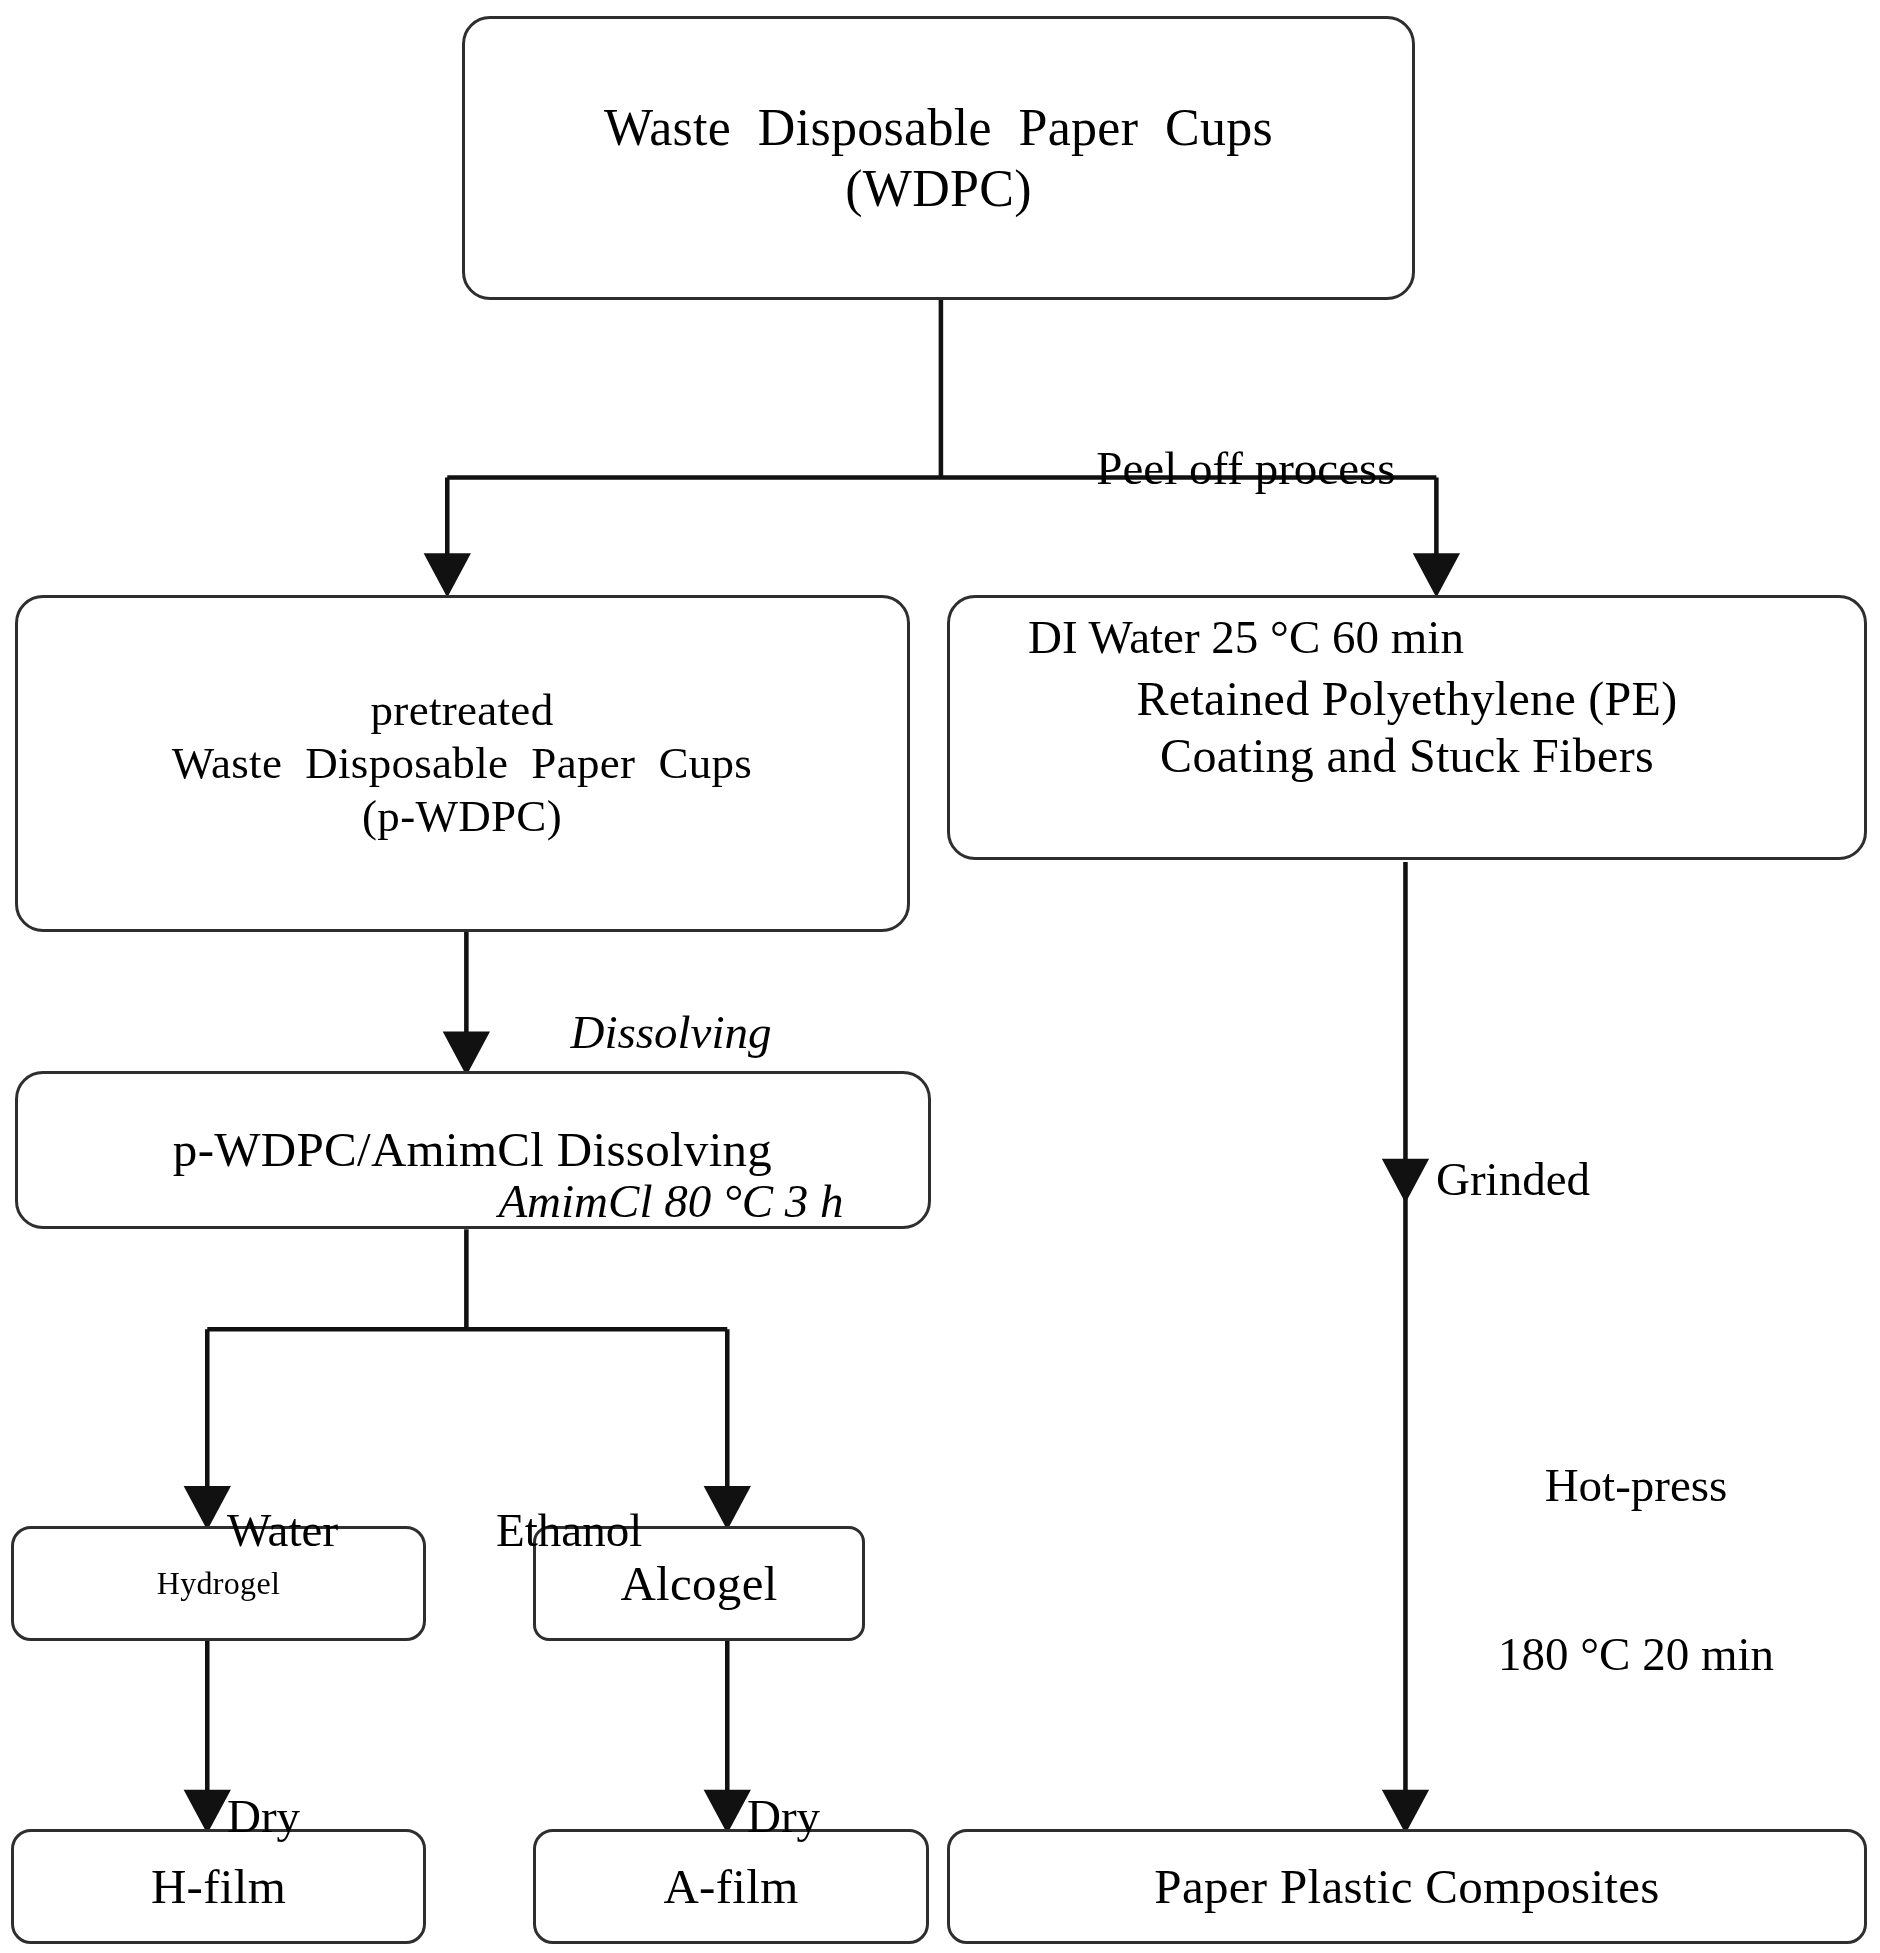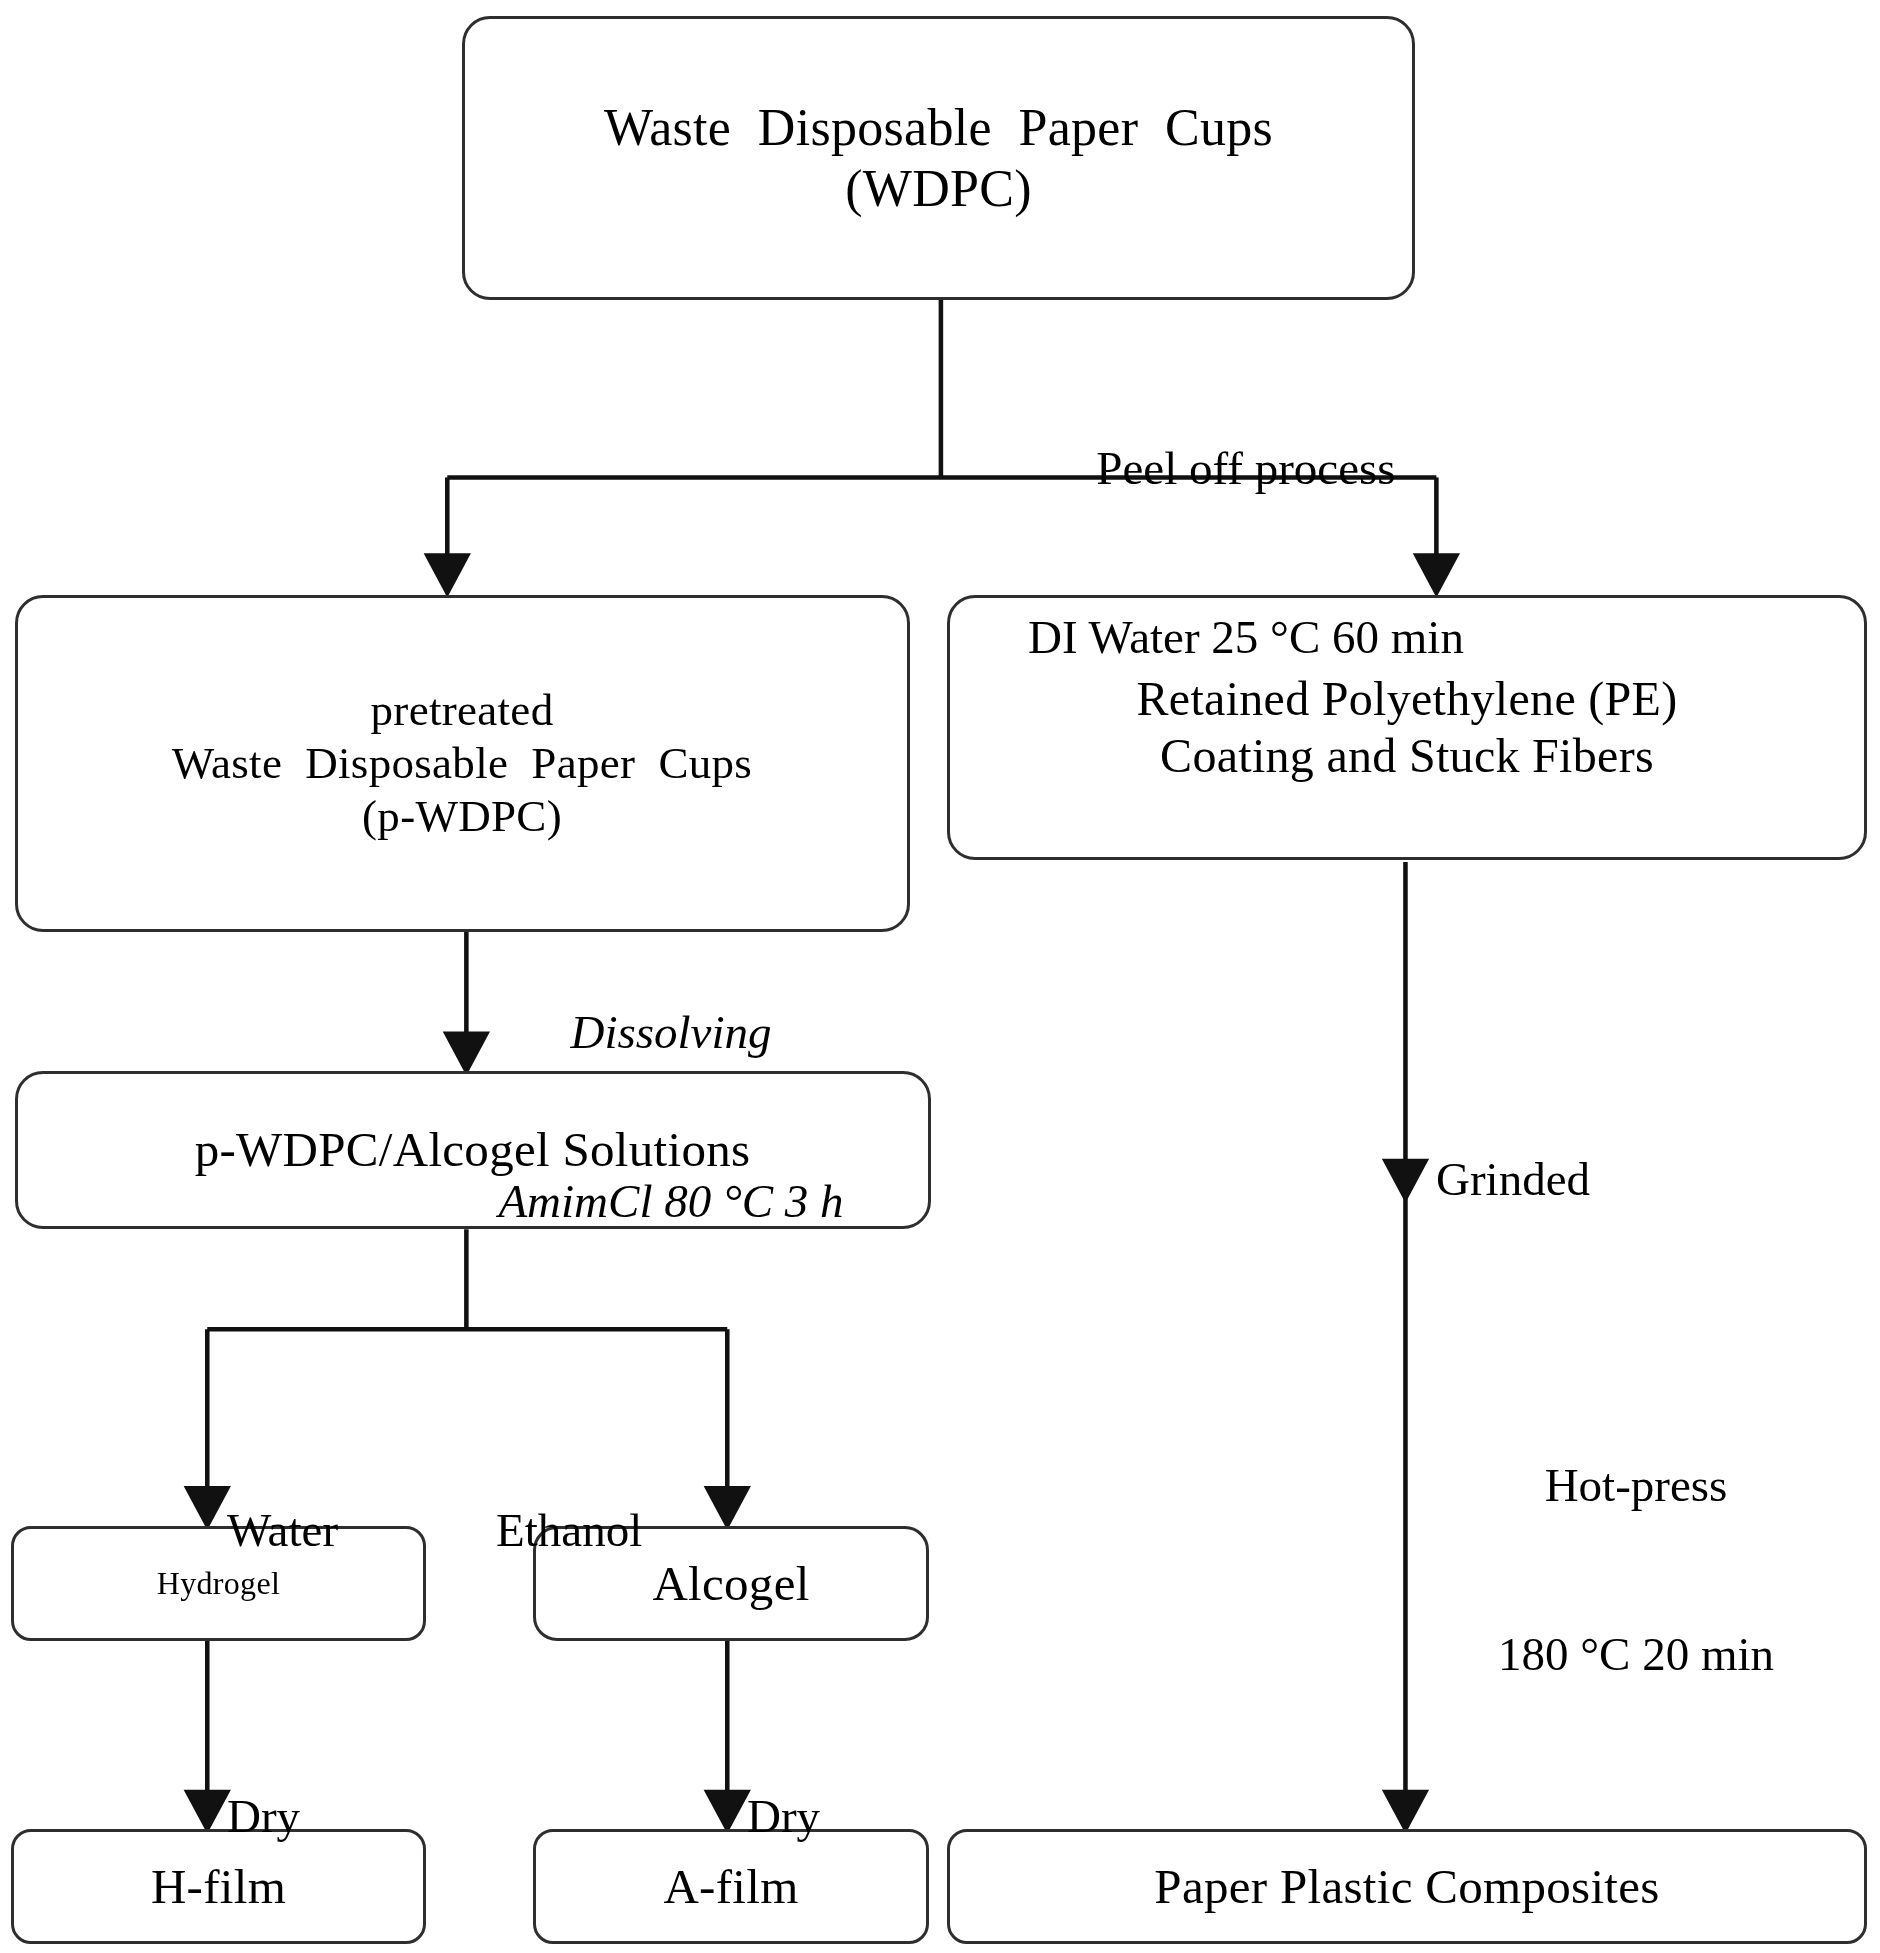--- a/index.html
+++ b/index.html
@@ -111,28 +111,28 @@
     <span class="node-line">Waste  Disposable  Paper  Cups</span>
     <span class="node-line">(p-WDPC)</span>
   </div>
 
   <div class="node-box" style="left:947px; top:595px; width:920px; height:265px; font-size:48px;">
     <span class="node-line">Retained Polyethylene (PE)</span>
     <span class="node-line">Coating and Stuck Fibers</span>
   </div>
 
   <div class="node-box" style="left:14.5px; top:1071px; width:916px; height:158px; font-size:49px;">
-    <span class="node-line">p-WDPC/Alcogel Solutions</span>
+    <span class="node-line">p-WDPC/AmimCl Dissolving</span>
   </div>
 
   <div class="node-box" style="left:11px; top:1526px; width:415px; height:115px; font-size:32px; border-radius:20px;">
     <span class="node-line">Hydrogel</span>
   </div>
 
-  <div class="node-box" style="left:533px; top:1526px; width:396px; height:115px; font-size:49px; border-radius:24px;">
+  <div class="node-box" style="left:533px; top:1526px; width:332px; height:115px; font-size:49px; border-radius:16px;">
     <span class="node-line">Alcogel</span>
   </div>
 
   <div class="node-box" style="left:533px; top:1829px; width:396px; height:115px; font-size:49px; border-radius:20px;">
     <span class="node-line">A-film</span>
   </div>
 
   <div class="node-box" style="left:11px; top:1829px; width:415px; height:115px; font-size:49px; border-radius:20px;">
     <span class="node-line">H-film</span>
   </div>

